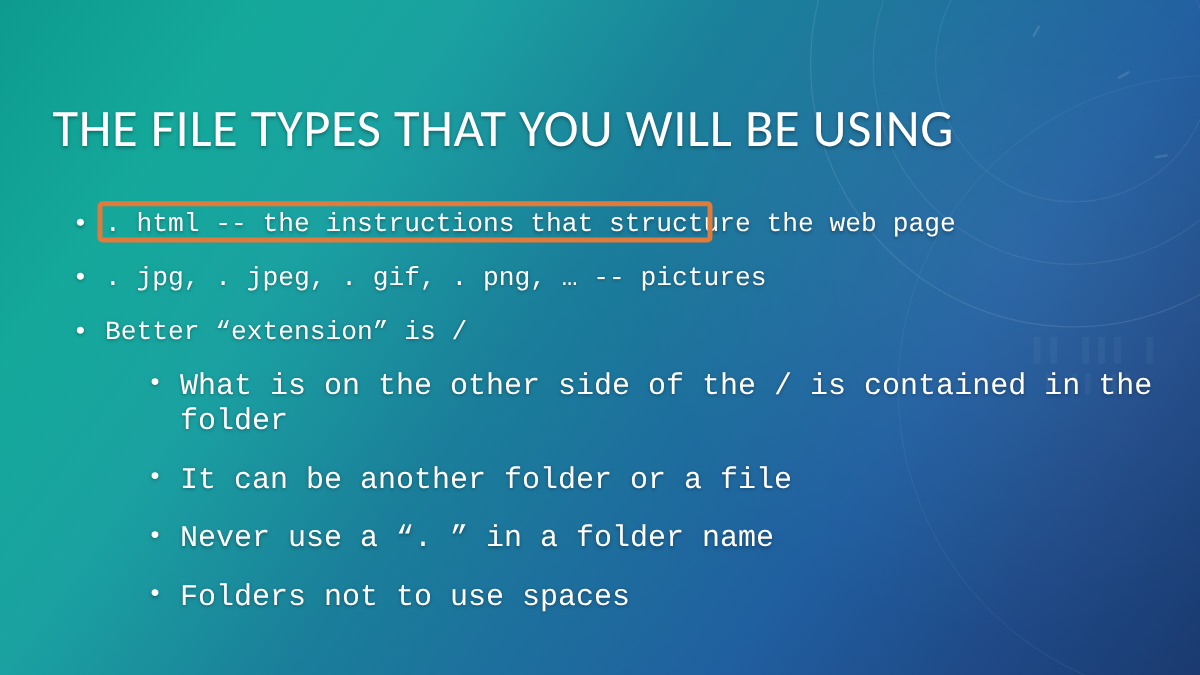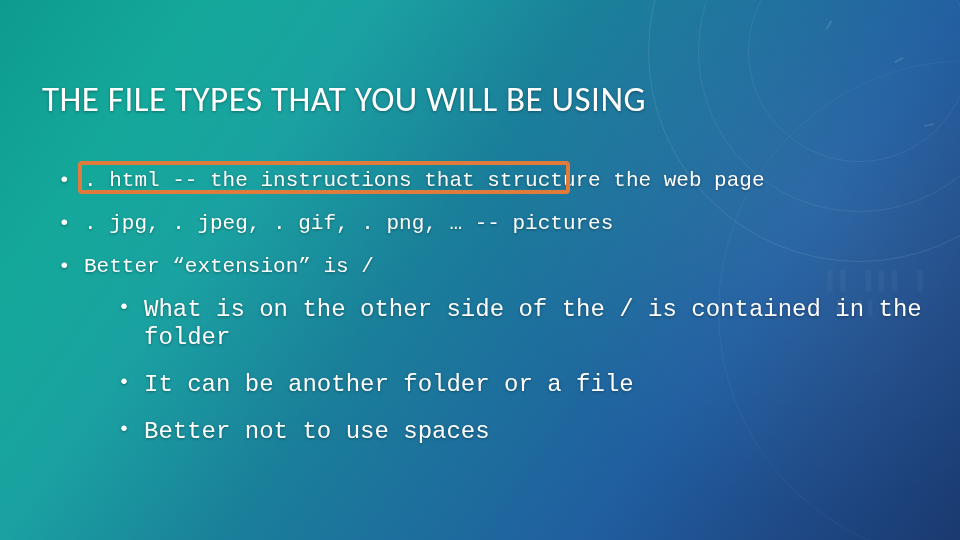--- a/index.html
+++ b/index.html
@@ -54,21 +54,21 @@
     font-size: 18px;
     white-space: nowrap;
   }
   .g1 { right: 30px; top: 270px;}
   .g2 { right: 50px; top: 300px; font-size: 14px;}
 
   .title {
     position: absolute;
     left: 42px;
     top: 78px;
-    font-size: 35px;
+    font-size: 42px;
     font-weight: 400;
     letter-spacing: 0.5px;
     text-shadow: 0 1px 3px rgba(0,0,0,0.35);
   }
 
   ul.main {
     position: absolute;
     left: 58px;
     top: 168px;
     margin: 0;
@@ -151,21 +151,24 @@
     <li>
       <span>Better “extension” is /</span>
       <ul class="sub">
         <li>
           <span>What is on the other side of the / is contained in the folder</span>
         </li>
         <li>
           <span>It can be another folder or a file</span>
         </li>
         <li>
-          <span>Better not to use spaces</span>
+          <span>Never use a “. ” in a folder name</span>
+        </li>
+        <li>
+          <span>Folders not to use spaces</span>
         </li>
       </ul>
     </li>
   </ul>
 
   <div class="highlight-box"></div>
 
 </div>
 
 </body></html>

